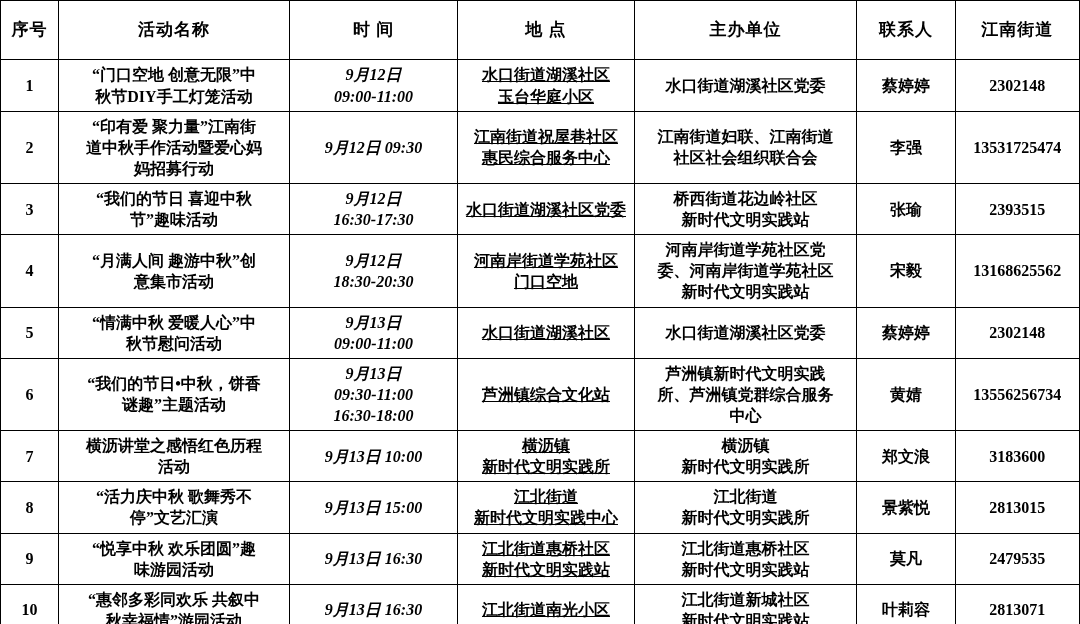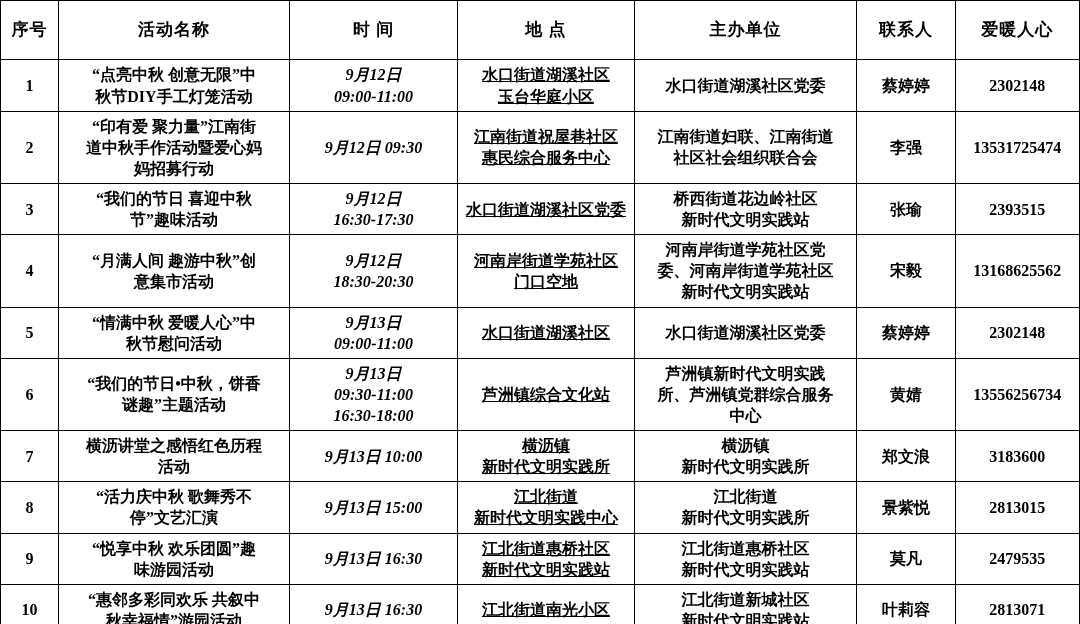--- a/index.html
+++ b/index.html
@@ -64,27 +64,27 @@
     <col class="col-phone">
   </colgroup>
   <thead>
     <tr>
       <th>序号</th>
       <th>活动名称</th>
       <th>时  间</th>
       <th>地  点</th>
       <th>主办单位</th>
       <th>联系人</th>
-      <th>爱暖人心</th>
+      <th>江南街道</th>
     </tr>
   </thead>
   <tbody id="table-body">
       <tr>
         <td class="cell-idx">1</td>
-        <td class="cell-name">“点亮中秋 创意无限”中
+        <td class="cell-name">“门口空地 创意无限”中
 秋节DIY手工灯笼活动</td>
         <td class="cell-time">9月12日
 09:00-11:00</td>
         <td class="cell-place">水口街道湖溪社区
 玉台华庭小区</td>
         <td class="cell-org">水口街道湖溪社区党委</td>
         <td class="cell-contact">蔡婷婷</td>
         <td class="cell-phone">2302148</td>
       </tr>
       <tr>

